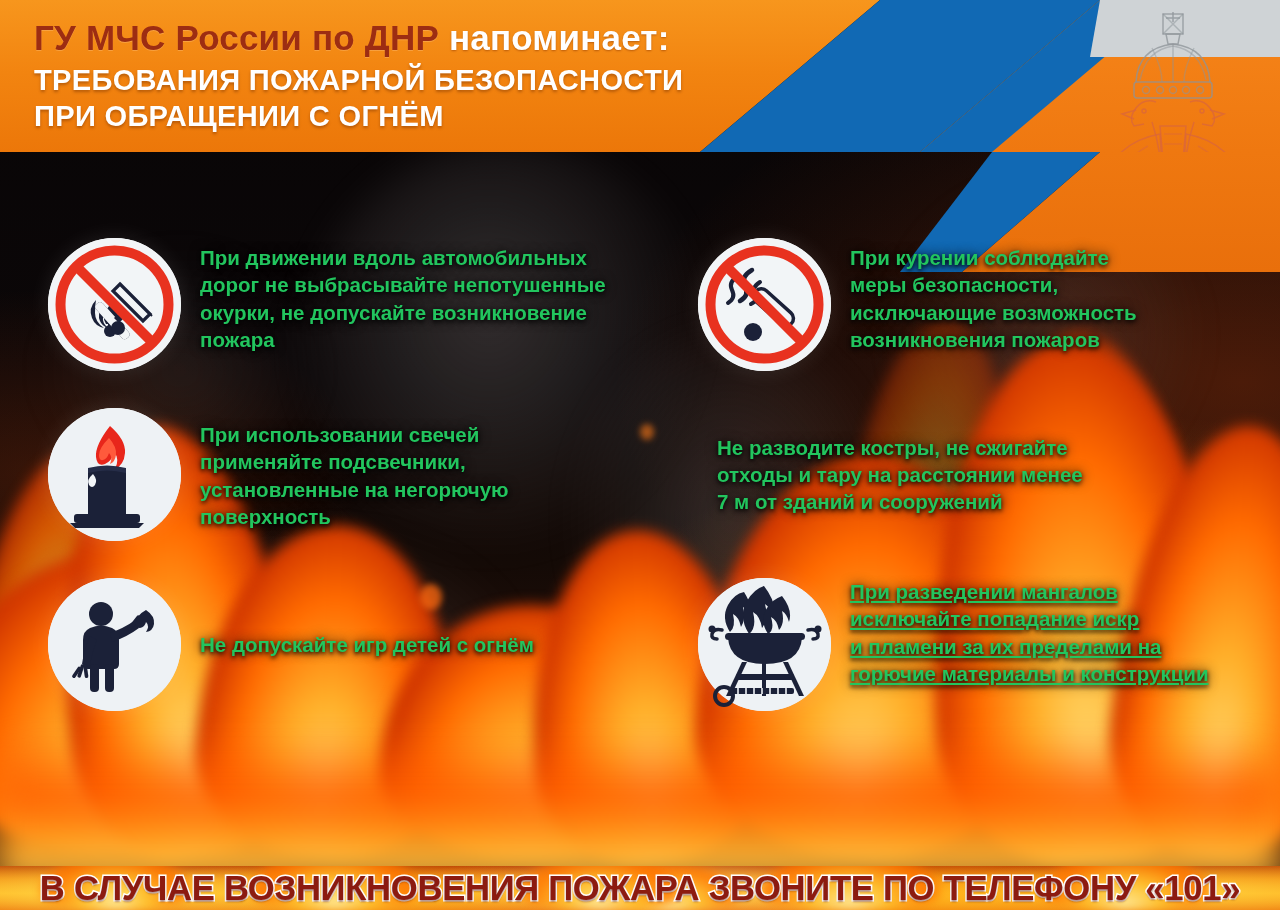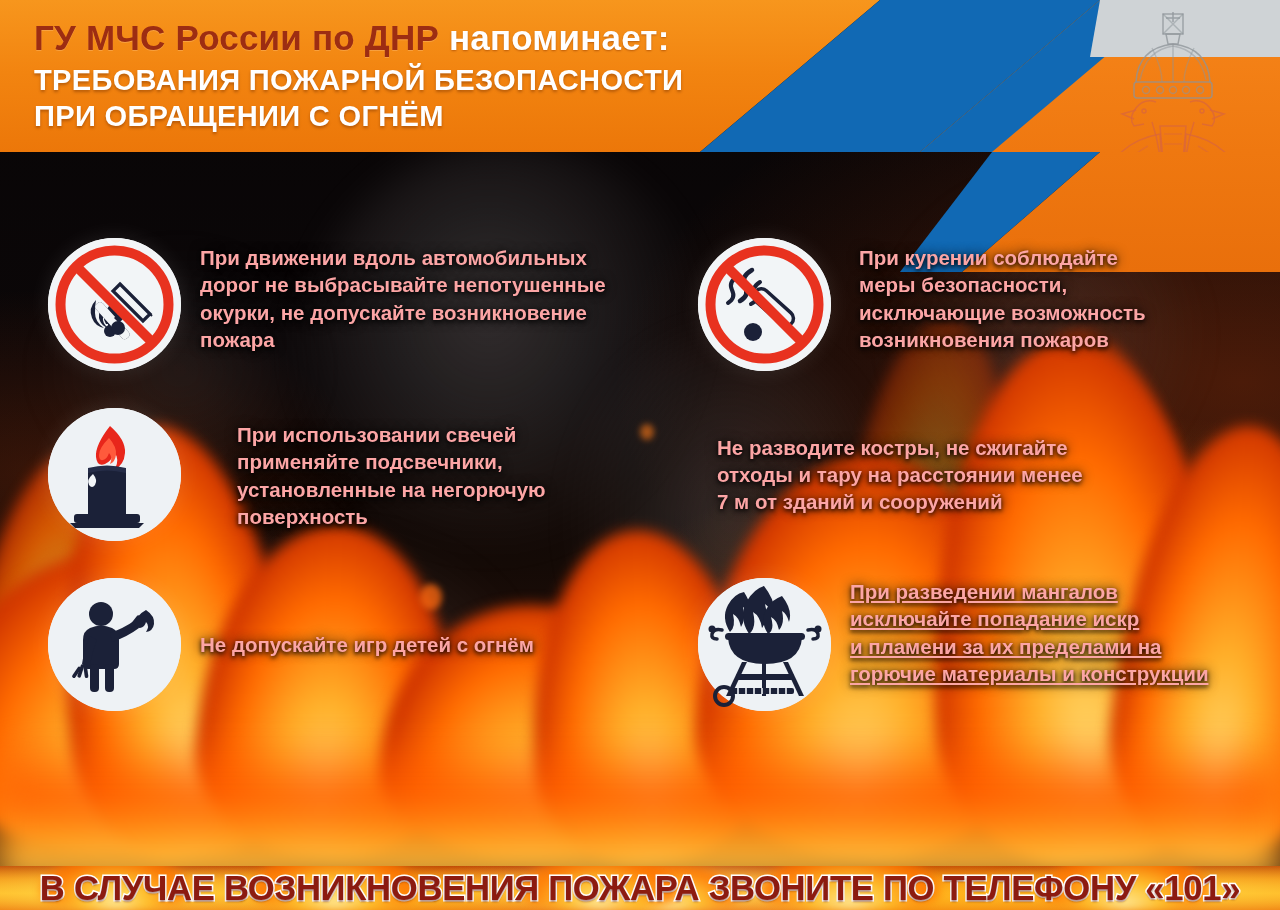--- a/index.html
+++ b/index.html
@@ -113,34 +113,34 @@
   .item{ position:absolute; display:flex; align-items:flex-start; }
   .badge{
     flex:0 0 auto; width:133px; height:133px; border-radius:50%;
     background:radial-gradient(circle at 38% 32%, #ffffff 0%, #f1f4f6 55%, #d9dfe3 100%);
     box-shadow:0 0 22px rgba(255,255,255,.10);
     position:relative;
   }
   .badge svg{ position:absolute; inset:0; width:100%; height:100%; }
 
   .caption{
-    color:#fca5a5; font-size:20.5px; font-weight:bold; line-height:1.33;
+    color:#22c55e; font-size:20.5px; font-weight:bold; line-height:1.33;
     text-shadow:0 2px 4px rgba(0,0,0,.92), 0 0 12px rgba(0,0,0,.85);
     white-space:pre-line;
   }
 
   
   .i1{ left:48px;  top:38px;  }
   .i1 .caption{ margin-left:19px; margin-top:6px; }
-  .i2{ left:48px;  top:208px;gap:37px; }
+  .i2{ left:48px;  top:208px; }
   .i2 .caption{ margin-left:19px; margin-top:13px; }
   .i3{ left:48px;  top:378px; align-items:center; height:133px; }
   .i3 .caption{ margin-left:19px; }
 
-  .j1{ left:58px;  top:38px;gap:9px;  }
+  .j1{ left:58px;  top:38px;  }
   .j1 .caption{ margin-left:19px; margin-top:6px; }
   .j2{ left:58px;  top:208px; align-items:center; height:133px; }
   .j2 .caption{ margin-left:19px; }
   .j3{ left:58px;  top:378px; }
   .j3 .caption{ margin-left:19px; margin-top:0px;text-decoration:underline; }
 
   
   .footer{ position:absolute; left:0; bottom:0; width:1280px; height:44px; z-index:9; overflow:hidden;
     background:
       radial-gradient(ellipse 30% 120% at 8% 60%, rgba(255,214,70,.95), rgba(255,120,0,0) 70%),

